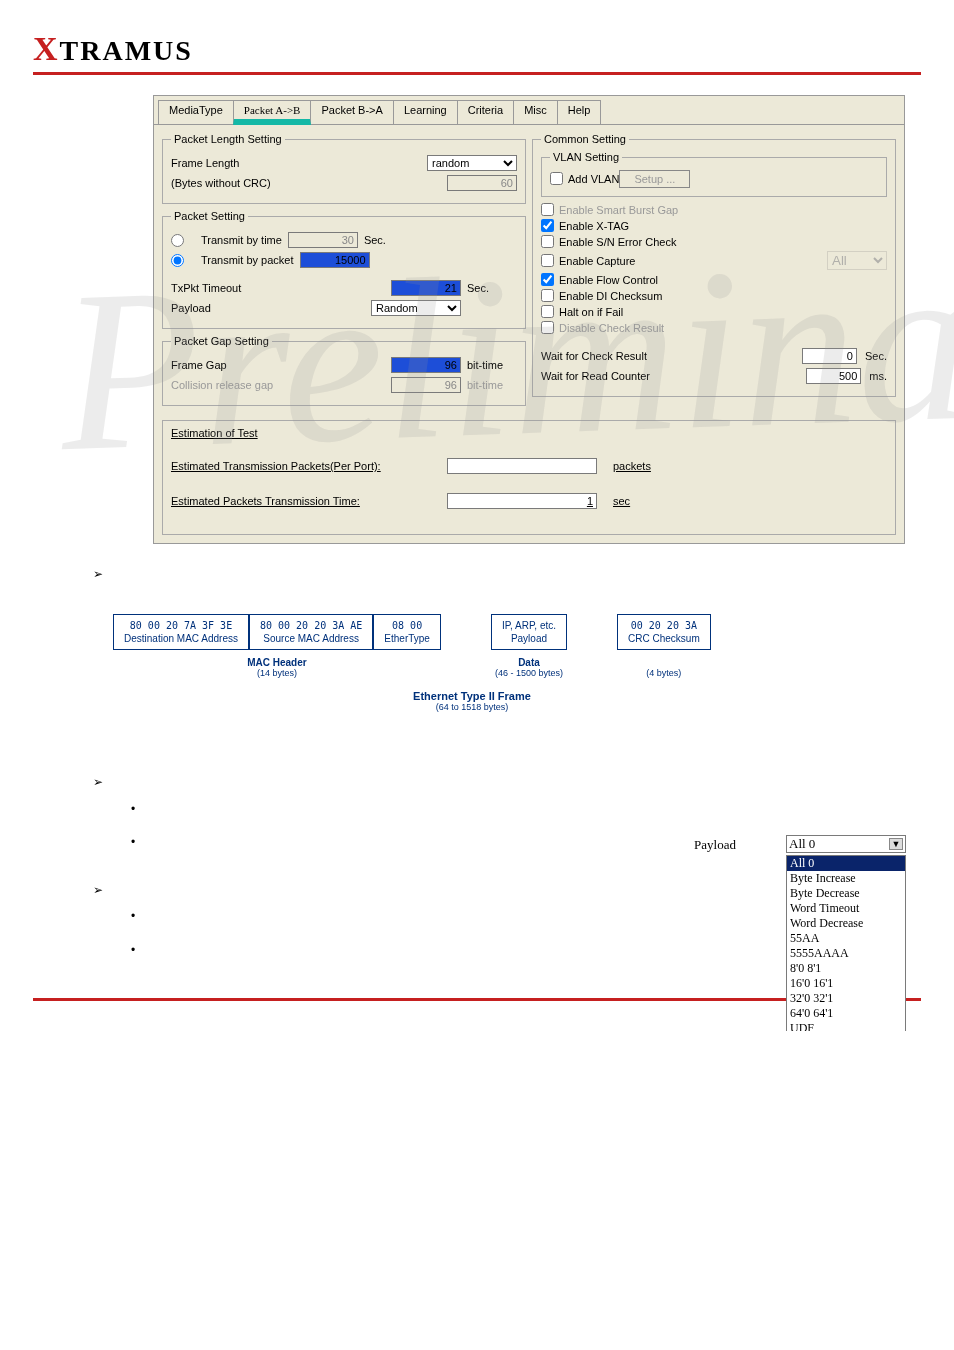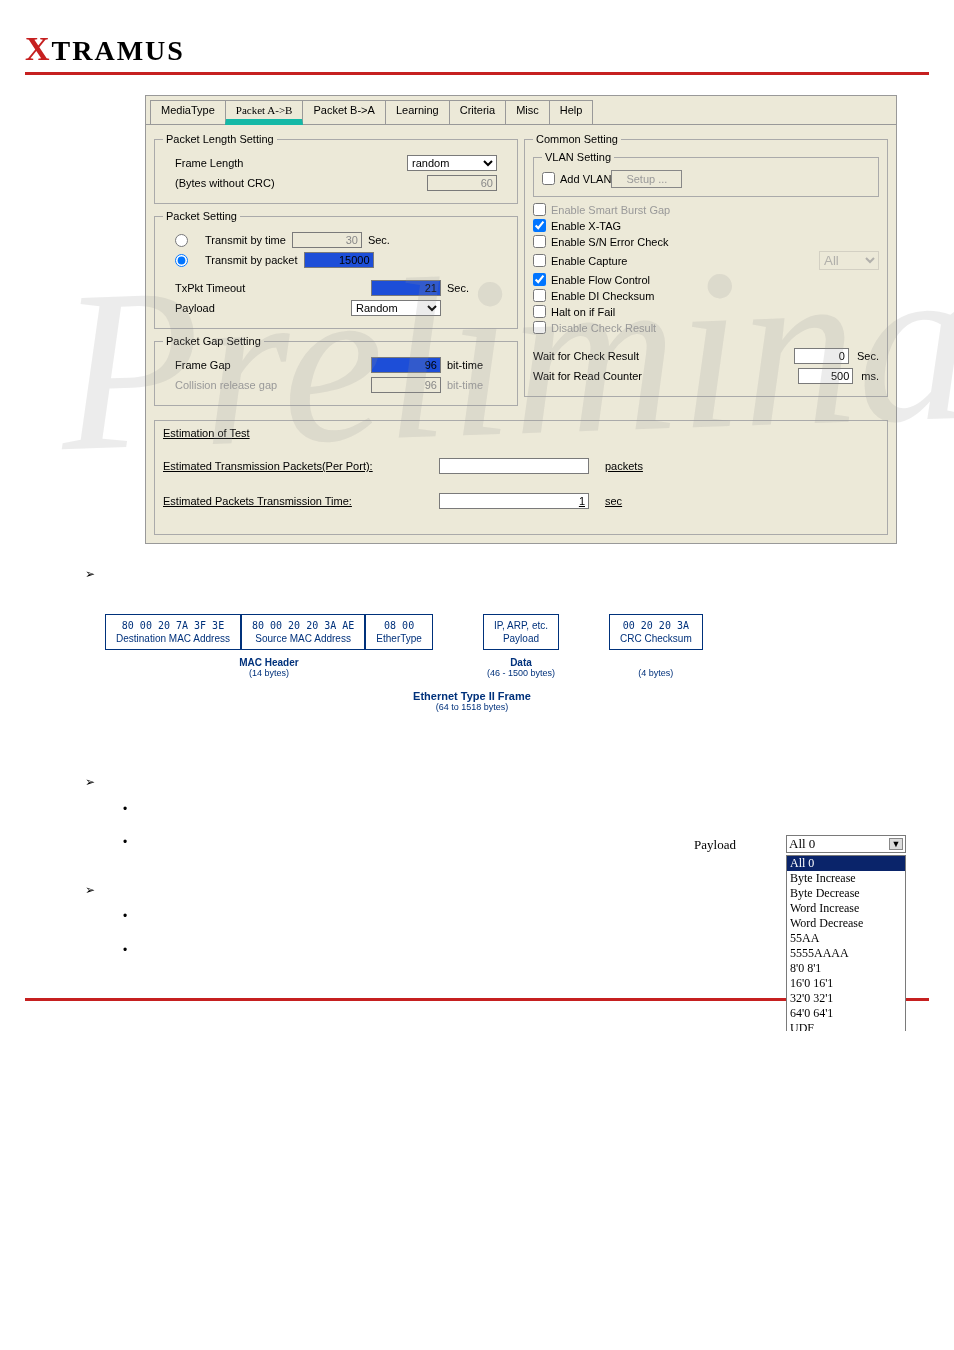--- a/index.html
+++ b/index.html
@@ -4,21 +4,21 @@
 <style>
   * { box-sizing: border-box; margin: 0; padding: 0; }
   body {
     font-family: "Microsoft Sans Serif", Tahoma, sans-serif;
     font-size: 11px;
     background: #fff;
     width: 954px;
     position: relative;
   }
   .page {
-    padding: 30px 25px;
+    padding: 30px 33px;
   }
   .logo {
     font-family: "Times New Roman", serif;
     font-size: 28px;
     font-weight: bold;
     letter-spacing: 2px;
     color: #000;
     margin-bottom: 4px;
   }
   .logo .x { color: #c62020; font-size: 34px; }
@@ -63,21 +63,21 @@
     border: 1px solid #aaa;
     padding: 6px 8px 8px 8px;
     margin-bottom: 6px;
   }
   legend { font-size: 11px; padding: 0 3px; }
   .col-left { flex: 1; }
   .col-right { flex: 1; }
   .row {
     display: flex;
     align-items: center;
-    margin: 4px 12px;
+    margin: 4px 0;
     gap: 6px;
   }
   .row label, .row .lbl { flex: 1; white-space: nowrap; }
   .row input[type="text"] {
     width: 70px;
     text-align: right;
     font-size: 11px;
     padding: 1px 3px;
     border: 1px solid #7a7a7a;
     background: #1d4ed8;
@@ -407,21 +407,21 @@
   <span class="plabel">Payload</span>
   <div>
     <div class="psel">
       <span>All 0</span>
         <span class="dd">▼</span>
     </div>
     <div class="pbox">
       <div class="popt selected">All 0</div>
       <div class="popt">Byte Increase</div>
       <div class="popt">Byte Decrease</div>
-      <div class="popt">Word Increase</div>
+      <div class="popt">Word Timeout</div>
       <div class="popt">Word Decrease</div>
       <div class="popt">55AA</div>
       <div class="popt">5555AAAA</div>
       <div class="popt">8'0 8'1</div>
       <div class="popt">16'0 16'1</div>
       <div class="popt">32'0 32'1</div>
       <div class="popt">64'0 64'1</div>
       <div class="popt">UDF</div>
       <div class="popt">Random</div>
       <div class="popt">All 1</div>

